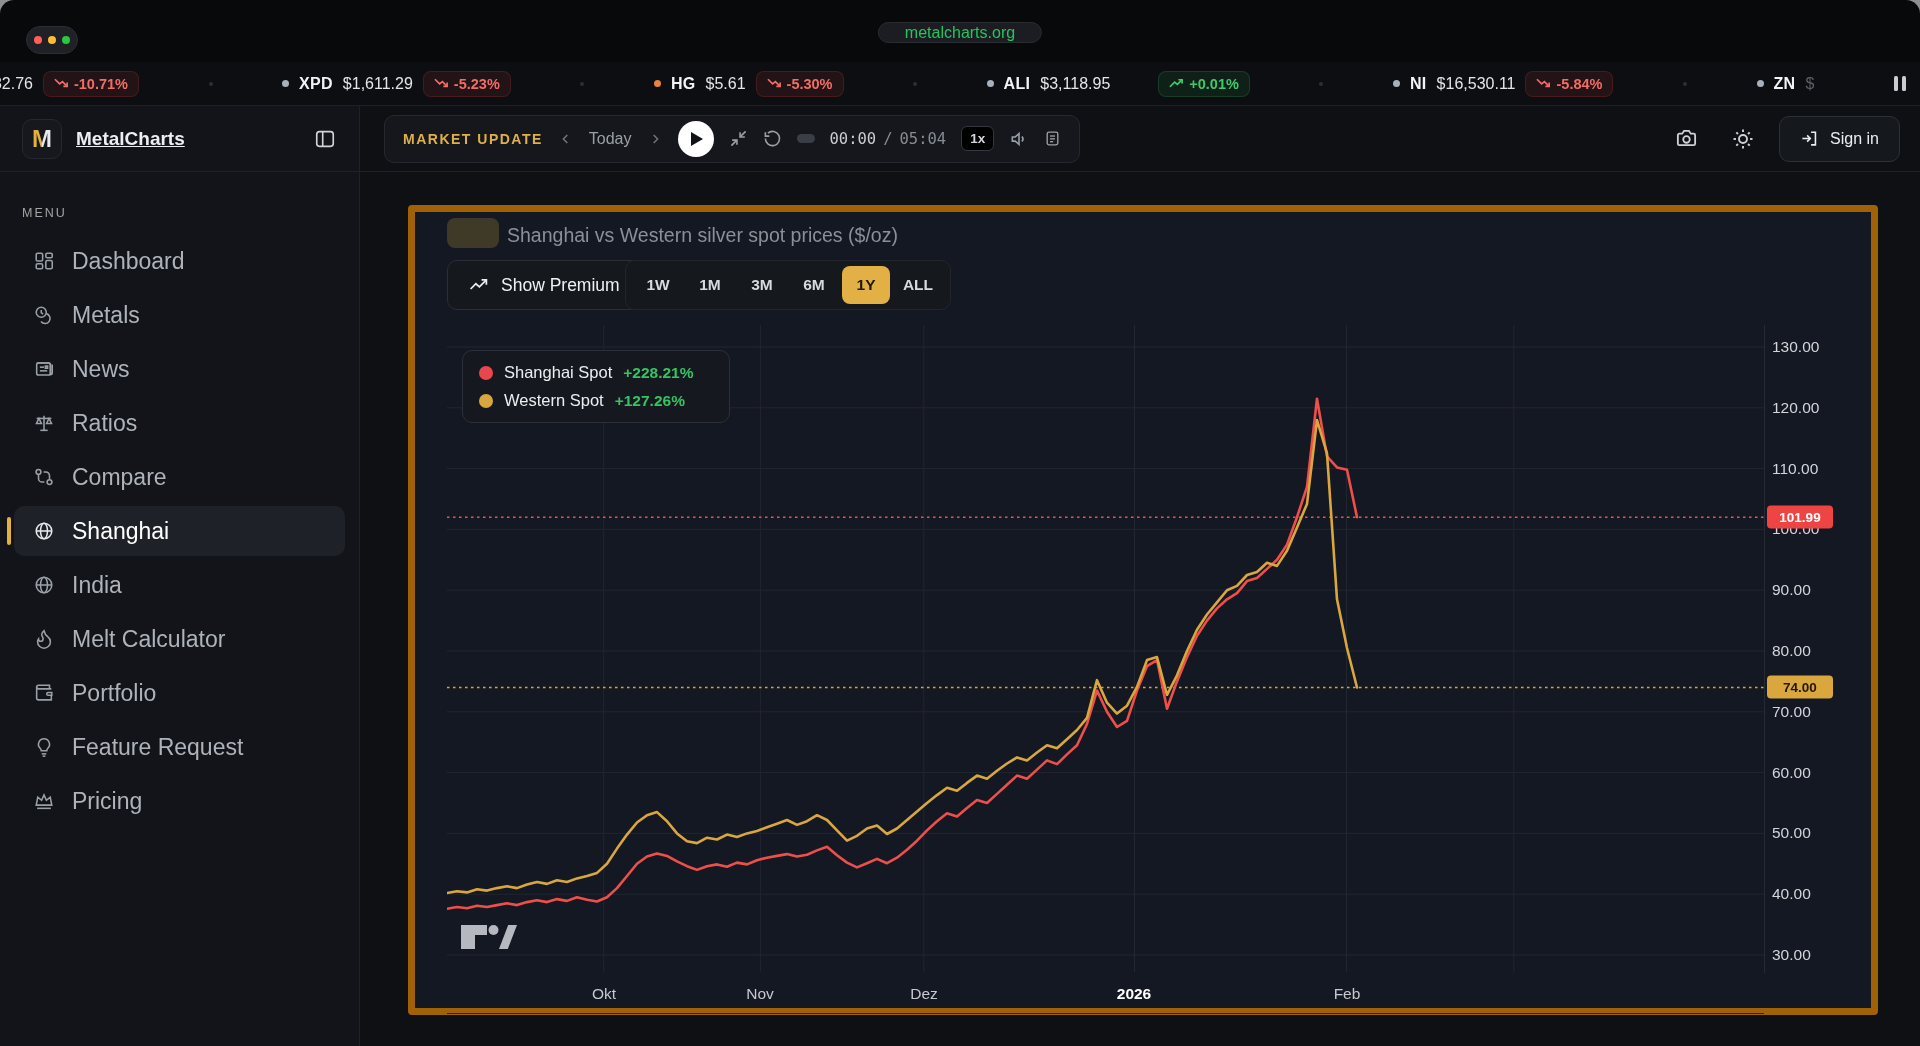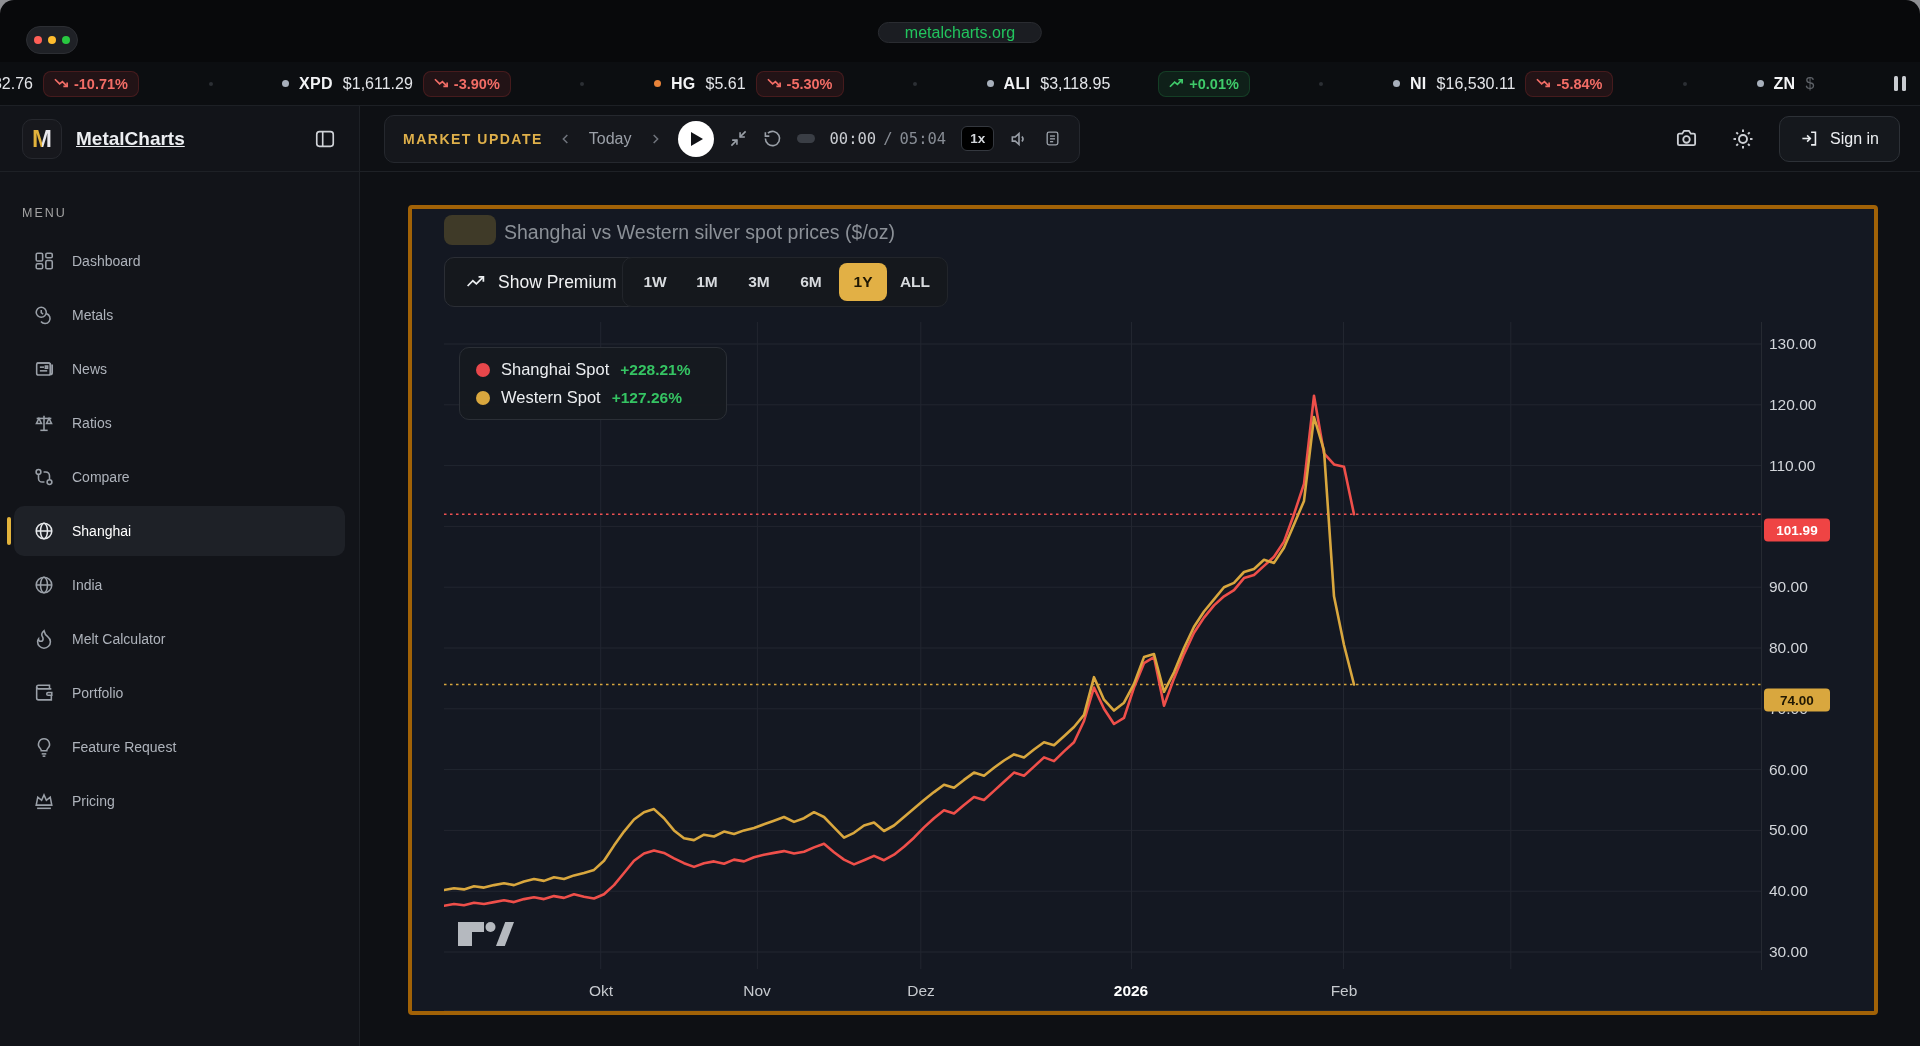--- a/index.html
+++ b/index.html
@@ -39,21 +39,21 @@
   .logo { width:40px; height:40px; border-radius:10px; background:#17181d; border:1px solid #26282e;
     display:flex; align-items:center; justify-content:center; font-size:24px; font-weight:700;
     background-image:none; }
   .logo span{ background:linear-gradient(90deg,#e2b33c 48%,#e9e9ee 52%);
     -webkit-background-clip:text; background-clip:text; color:transparent; }
   .brand { font-size:19px; font-weight:600; color:#eceef1; flex:1;text-decoration:underline; }
   .panel-toggle { color:#d0d3d8; display:flex; cursor:pointer; }
   .menu-label { font-size:12.5px; letter-spacing:2px; color:#a3a3a3; padding:34px 0 14px 22px; }
   .menu { display:flex; flex-direction:column; }
   .mi { position:relative; height:50px; margin:2px 14px; border-radius:10px;
-    display:flex; align-items:center; gap:16px; padding:0 18px; color:#aeb3bb; font-size:14px; cursor:pointer;}
+    display:flex; align-items:center; gap:16px; padding:0 18px; color:#aeb3bb; font-size:23px; cursor:pointer;}
   .mi .ic { width:24px; height:24px; display:flex; align-items:center; justify-content:center; color:#9aa0a8; }
   .mi.active { background:#1e2127; color:#fff; }
   .mi.active .ic{ color:#e6e8eb; }
   .mi.active::before { content:""; position:absolute; left:-7px; top:11px; width:4px; height:28px;
     border-radius:3px; background:#e2b33c; }
   
   .main { flex:1; display:flex; flex-direction:column; background:#0e1014; min-width:0; }
   .m-head { height:66px; border-bottom:1px solid #1e2126; display:flex; align-items:center;
     padding:0 20px 0 24px; gap:16px; }
   .mu-bar { height:48px; background:#15171c; border:1px solid #25282e; border-radius:10px;
@@ -71,41 +71,41 @@
   .mu-time .tot, .mu-time .sl { color:#878c94; }
   .speed { border:1px solid #34383f; background:#000000; color:#d2d5da; font-size:13.5px; font-weight:600;
     border-radius:6px; padding:4px 8px; cursor:pointer;}
   .spacer { flex:1; }
   .hd-ic { color:#ced1d6; display:flex; padding:8px; cursor:pointer; }
   .signin { height:46px; display:flex; align-items:center; gap:11px; padding:0 20px;
     background:#15181d; border:1px solid #2d3137; border-radius:10px; font-size:16px; color:#eceef1; cursor:pointer;}
   
   .content { position:relative; flex:1; }
   .card { position:absolute; left:48px; top:33px; width:1470px; height:810px;
-    background:#141822; border:4px solid #a16207; border-radius:4px; }
+    background:#141822; border:7px solid #a16207; border-radius:4px; }
   .swatch { position:absolute; left:32px; top:6px; width:52px; height:30px; background:#3f3a28; border-radius:8px; }
   .c-title { position:absolute; left:92px; top:12px; font-size:19.5px; color:#8b9097; }
   .premium { position:absolute; left:32px; top:48px; height:50px; padding:0 20px;
     display:flex; align-items:center; gap:12px; background:#15181d; border:1px solid #2b2e35;
     border-radius:10px; font-size:17.5px; color:#f0f1f3; cursor:pointer; }
   .ranges { position:absolute; left:210px; top:48px; height:50px; background:#15181d;
     border:1px solid #22252b; border-radius:10px; display:flex; align-items:center; padding:0 8px; gap:4px; }
   .rbtn { min-width:48px; height:38px; display:flex; align-items:center; justify-content:center;
     border-radius:8px; font-size:15.5px; font-weight:600; color:#d7dade; cursor:pointer; }
   .rbtn.active { background:#e2b045; color:#201804; }
   .plot { position:absolute; left:32px; top:113px; width:1317px; height:647px; }
   .plot svg { display:block; width:1317px; height:647px; }
   .axis-v { position:absolute; left:1349px; top:113px; width:1px; height:648px; background:#262a32; }
   .xstrip { position:absolute; left:32px; top:760px; width:1317px; height:42px; border-bottom:1px solid #20242d;}
   .xlab { position:absolute; top:13px; transform:translateX(-50%); font-size:15.5px; color:#c6c9ce; }
   .xlab.bold { font-weight:700; color:#fff; }
   .ylab { position:absolute; left:1357px; transform:translateY(-50%); font-size:15.5px; color:#d2d5da; }
   .pbadge { position:absolute; left:1352px; transform:translateY(-50%); height:23px; min-width:66px;
     display:flex; align-items:center; justify-content:center; border-radius:4px;
-    font-size:13.5px; font-weight:700; z-index:3;margin-top:16px; }
+    font-size:13.5px; font-weight:700; z-index:3; }
   .legend { position:absolute; left:47px; top:138px; width:268px; background:rgba(22,25,31,.96);
     border:1px solid #2b2f36; border-radius:10px; padding:12px 16px; display:flex; flex-direction:column; gap:9px; z-index:4;}
   .lrow { display:flex; align-items:center; gap:11px; font-size:16.5px; }
   .lrow .ldot { width:14px; height:14px; border-radius:50%; flex:none; }
   .lrow .lname { color:#eceef1; }
   .lrow .lpct { color:#35c463; font-size:15.5px; font-weight:600;text-align:center; }
   .tvmark { position:absolute; left:45px; top:712px; opacity:.92; }
 </style>
 </head>
 <body>
@@ -138,21 +138,21 @@
     <span class="sepdot"></span>
     <div class="titem">
       <span class="tdot" style="background: rgb(168, 176, 188);"></span>
       <span class="tsym">XPD</span>
       <span class="tval">$1,611.29</span>
       <span class="tbadge down">
         <span><svg width="15" height="12" viewBox="0 0 16 12" fill="none" stroke="currentColor" stroke-width="1.8">
             <polyline points="1,2 6,7 9,4.5 14,9.5"></polyline>
             <polyline points="14,5.5 14,9.5 10,9.5"></polyline>
           </svg></span>
-        <span>-3.90%</span>
+        <span>-5.23%</span>
       </span>
     </div>
     <span class="sepdot"></span>
     <div class="titem">
       <span class="tdot" style="background: rgb(232, 131, 58);"></span>
       <span class="tsym">HG</span>
       <span class="tval">$5.61</span>
       <span class="tbadge down">
         <span><svg width="15" height="12" viewBox="0 0 16 12" fill="none" stroke="currentColor" stroke-width="1.8">
             <polyline points="1,2 6,7 9,4.5 14,9.5"></polyline>

